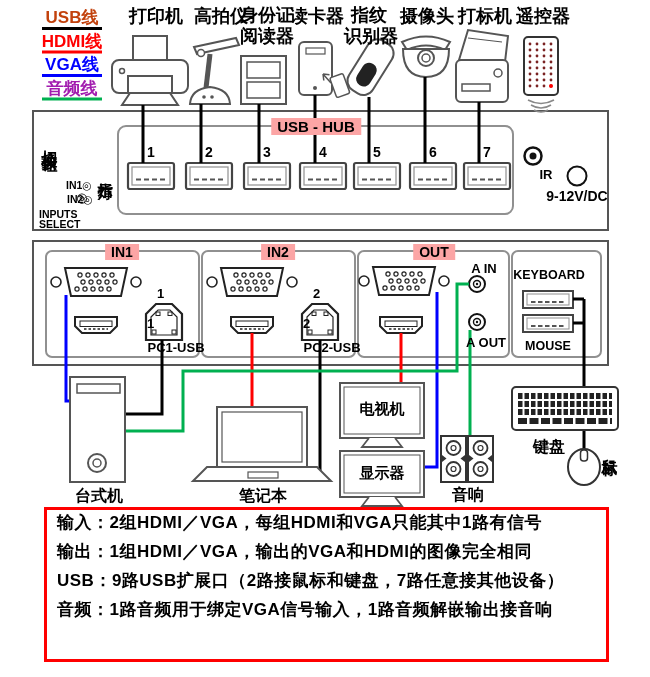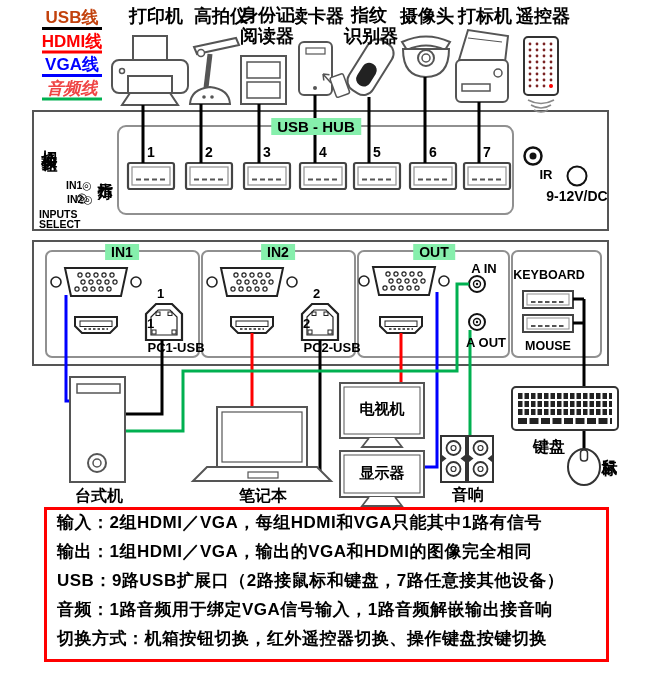--- a/index.html
+++ b/index.html
@@ -2,24 +2,24 @@
 <html><head>
 <meta charset="utf-8">
 <style>
   html,body{margin:0;padding:0;background:#fff;}
   .stage{position:relative;width:650px;height:677px;background:#fff;overflow:hidden;
          font-family:"Liberation Sans","DejaVu Sans",sans-serif;}
   svg.art{position:absolute;left:0;top:0;}
   .t{position:absolute;font-weight:bold;color:#000;white-space:nowrap;line-height:1.15;}
   .c{transform:translateX(-50%);}
   .v{writing-mode:vertical-rl;text-orientation:upright;letter-spacing:3px;}
-  .wbg{background:#86efac;padding:0 6px;}
+  .wbg{background:#fca5a5;padding:0 6px;}
   .f18{font-size:18px;} .f17{font-size:17px;} .f16{font-size:16px;} .f15{font-size:15px;}
   .f14{font-size:14px;} .f13{font-size:13px;padding-left:24px;} .f12{font-size:12.5px;} .f10{font-size:10.5px;text-align:right;}
-  .lg0{color:#c2410c;} .lg1{color:#ff0000;} .lg2{color:#0000ff;} .lg3{color:#ef4444;font-style:italic;}
+  .lg0{color:#c2410c;} .lg1{color:#ff0000;} .lg2{color:#0000ff;} .lg3{color:#a21caf;}
   .infoline{font-size:17px;font-weight:bold;letter-spacing:0.5px;}
   .redbox{position:absolute;left:44px;top:507px;width:559px;height:149px;border:3px solid #ff0000;}
 </style>
 </head>
 <body>
 
 <div class="stage">
 
 <svg class="art" width="650" height="677" viewBox="0 0 650 677">
   <defs>
@@ -307,15 +307,14 @@
 <div class="t c f15" style="left:382px;top:464px">显示器</div>
 <div class="t c f16" style="left:468px;top:486px">音响</div>
 <div class="t c f16" style="left:549px;top:438px">键盘</div>
 <div class="t v f16" style="left:600px;top:446px;letter-spacing:1px">鼠标</div>
 
 <div class="redbox"></div>
 <div class="t infoline" style="left:57px;top:513px">输入：2组HDMI／VGA，每组HDMI和VGA只能其中1路有信号</div>
 <div class="t infoline" style="left:57px;top:542px">输出：1组HDMI／VGA，输出的VGA和HDMI的图像完全相同</div>
 <div class="t infoline" style="left:57px;top:571px">USB：9路USB扩展口（2路接鼠标和键盘，7路任意接其他设备）</div>
 <div class="t infoline" style="left:57px;top:600px">音频：1路音频用于绑定VGA信号输入，1路音频解嵌输出接音响</div>
-<div class="t infoline" style="left:57px;top:629px">切换方式：机箱按钮切换，红外遥控器切换、操作键盘按键切换</div>
 
 </div>
 
 </body></html>

